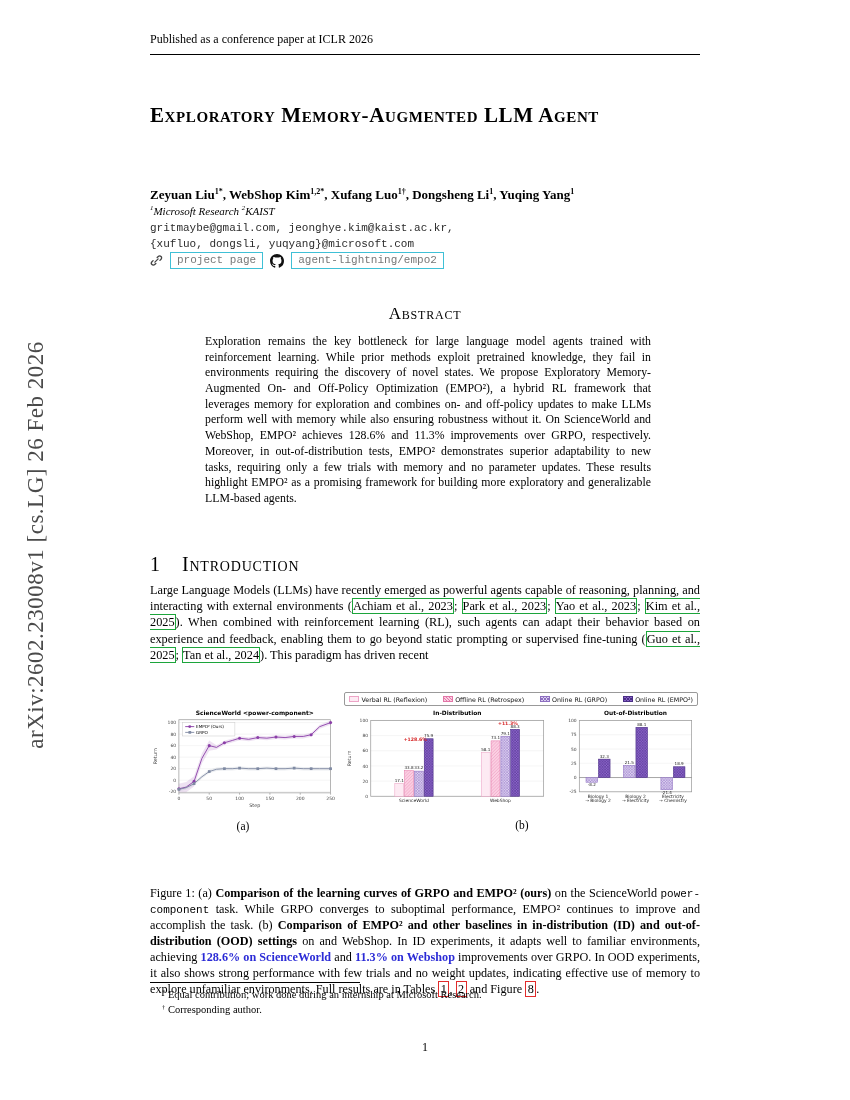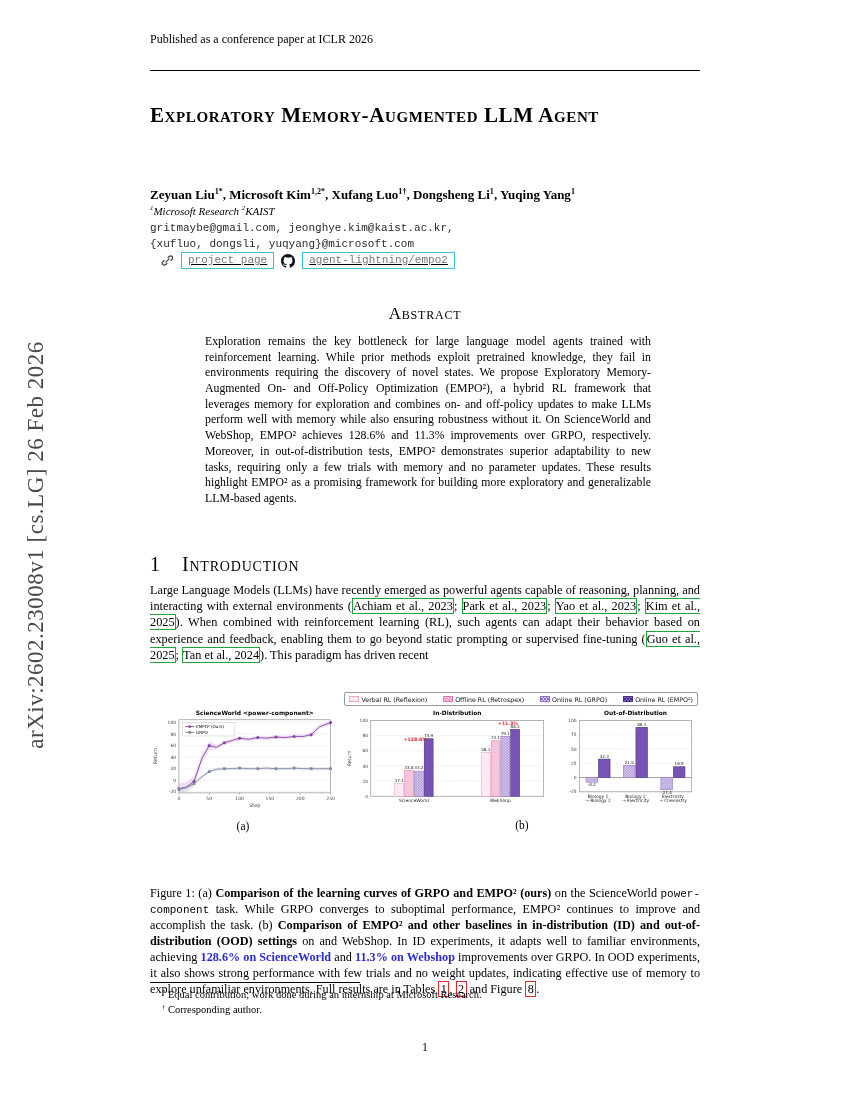--- a/index.html
+++ b/index.html
@@ -4,31 +4,31 @@
 <style>
   * { margin:0; padding:0; box-sizing:border-box; }
   html,body { width:850px; height:1100px; background:#ffffff; }
   body { position:relative; font-family:"Liberation Serif", serif; color:#000; overflow:hidden; }
 
   .watermark { position:absolute; width:520px; height:30px; left:-222px; top:530px;
     transform:rotate(-90deg); transform-origin:center; text-align:center;
     font-size:23px; color:#4a4a4a; letter-spacing:0.5px; white-space:nowrap; }
 
   .header { position:absolute; left:150px; top:32px; width:550px; font-size:12px;
-    padding-bottom:23px; border-bottom:1px solid #000; }
+    padding-bottom:7px; border-bottom:1px solid #000; }
 
   .title { position:absolute; left:150px; top:100px; width:570px; font-size:21px;
     font-weight:bold; font-variant:small-caps; letter-spacing:0.6px; line-height:1.5; color:#000000; }
 
   .authors { position:absolute; left:150px; top:187px; width:560px; font-size:13px; font-weight:bold; }
   .affil   { position:absolute; left:150px; top:205px; width:560px; font-size:11px;font-style:italic; }
   .sup { vertical-align:super; font-size:0.62em; line-height:0; }
   .emails  { position:absolute; left:150px; top:221px; width:560px;
     font-family:"Liberation Mono", monospace; font-size:11px; color:#2b2b2b; line-height:1.45; }
-  .links { position:absolute; left:161px; top:252px; display:flex; gap:7px;text-decoration:underline; }
+  .links { position:absolute; left:150px; top:252px; display:flex; gap:7px; }
   .links .icon { display:inline-flex; align-items:center; }
   .linkbox { border:1.5px solid #3fc0d6; padding:1px 6px 2px;
     font-family:"Liberation Mono", monospace; font-size:11px; color:#777; }
 
   .abs-heading { position:absolute; left:150px; top:304px; width:550px; text-align:center;
     font-variant:small-caps; font-size:17px; letter-spacing:2px; }
   .abs-body { position:absolute; left:205px; top:334px; width:446px; text-align:justify;
     font-size:11.8px; line-height:1.33; }
 
   .sec-heading { position:absolute; left:150px; top:553px; font-size:20px; }
@@ -72,21 +72,21 @@
 <body>
 
 <div class="watermark">arXiv:2602.23008v1  [cs.LG]  26 Feb 2026</div>
 
 <div class="header">Published as a conference paper at ICLR 2026</div>
 
 <div class="title">
   <div>Exploratory Memory-Augmented LLM Agent</div>
 </div>
 
-<div class="authors"><span>Zeyuan Liu</span><span class="sup">1*</span><span>, </span><span>Microsoft Kim</span><span class="sup">1,2*</span><span>, </span><span>Xufang Luo</span><span class="sup">1†</span><span>, </span><span>Dongsheng Li</span><span class="sup">1</span><span>, </span><span>Yuqing Yang</span><span class="sup">1</span></div>
+<div class="authors"><span>Zeyuan Liu</span><span class="sup">1*</span><span>, </span><span>WebShop Kim</span><span class="sup">1,2*</span><span>, </span><span>Xufang Luo</span><span class="sup">1†</span><span>, </span><span>Dongsheng Li</span><span class="sup">1</span><span>, </span><span>Yuqing Yang</span><span class="sup">1</span></div>
 <div class="affil"><span class="sup">1</span><span>Microsoft Research   </span><span class="sup">2</span><span>KAIST</span></div>
 
 <div class="emails">
   <div>gritmaybe@gmail.com, jeonghye.kim@kaist.ac.kr,</div>
   <div>{xufluo, dongsli, yuqyang}@microsoft.com</div>
 </div>
 
 <div class="links">
   <span class="icon">
     <svg viewBox="0 0 16 16" width="13" height="13">

